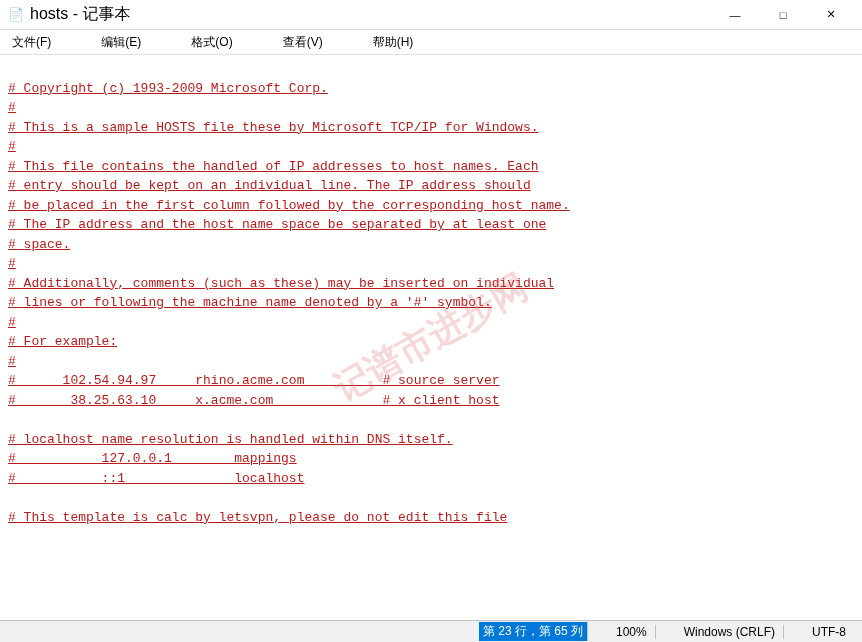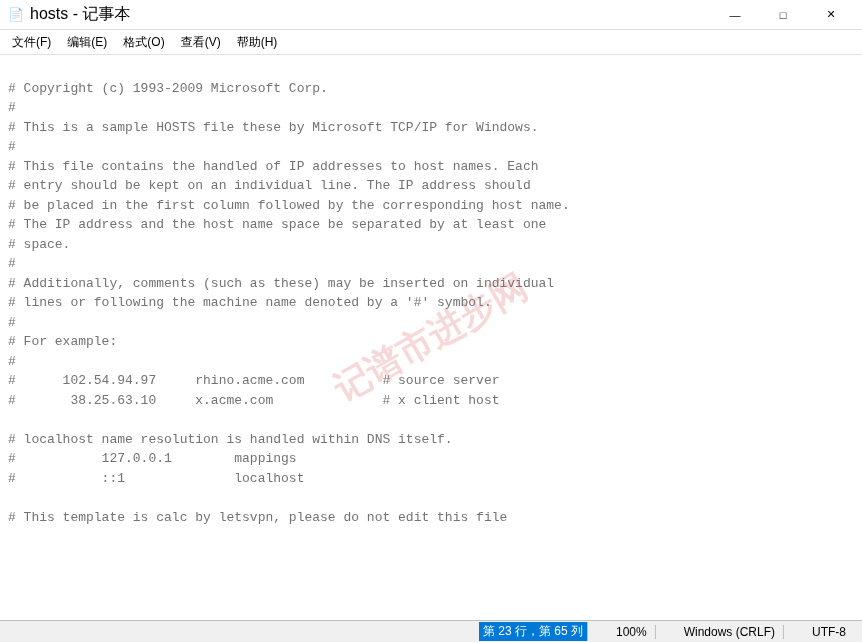--- a/index.html
+++ b/index.html
@@ -60,20 +60,21 @@
     
     .menubar {
       background: #ffffff;
       display: flex;
       align-items: center;
       height: 25px;
       padding: 0 4px;
       border-bottom: 1px solid #e0e0e0;
       font-family: 'Segoe UI', sans-serif;
       font-size: 12px;
+      gap: 34px;
     }
     .menu-item {
       padding: 2px 8px;
       cursor: pointer;
       color: #000;
     }
     
     .editor-wrapper {
       flex: 1;
       background: #ffffff;
@@ -86,21 +87,22 @@
       flex: 1;
       padding: 4px 8px;
       overflow-y: auto;
       overflow-x: auto;
       line-height: 1.5;
       color: #000;
       white-space: pre;
       font-size: 13px;
     }
     .comment-line {
-      color: #737373;
+      color: #b91c1c;
+      text-decoration: underline;
     }
     .normal-line {
       color: #000;
     }
     
     .watermark {
       position: absolute;
       top: 50%;
       left: 50%;
       transform: translate(-50%, -50%) rotate(-30deg);

